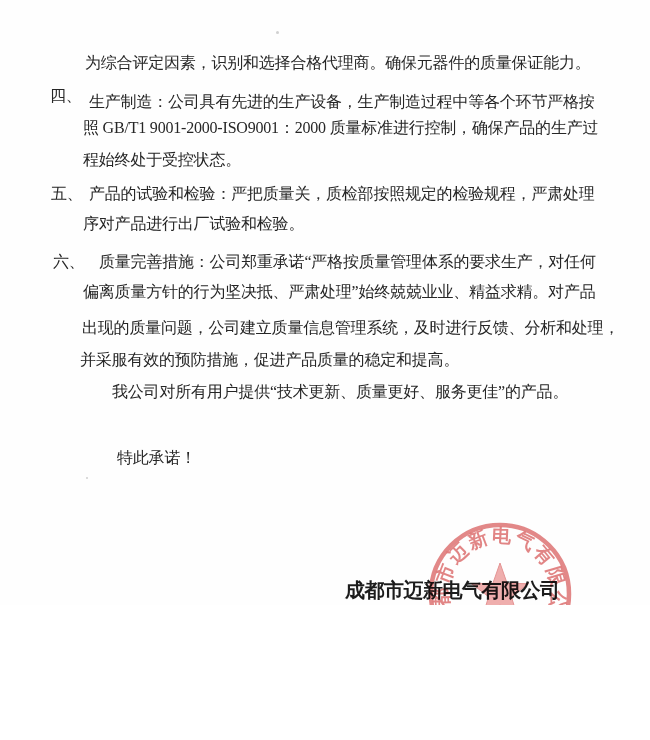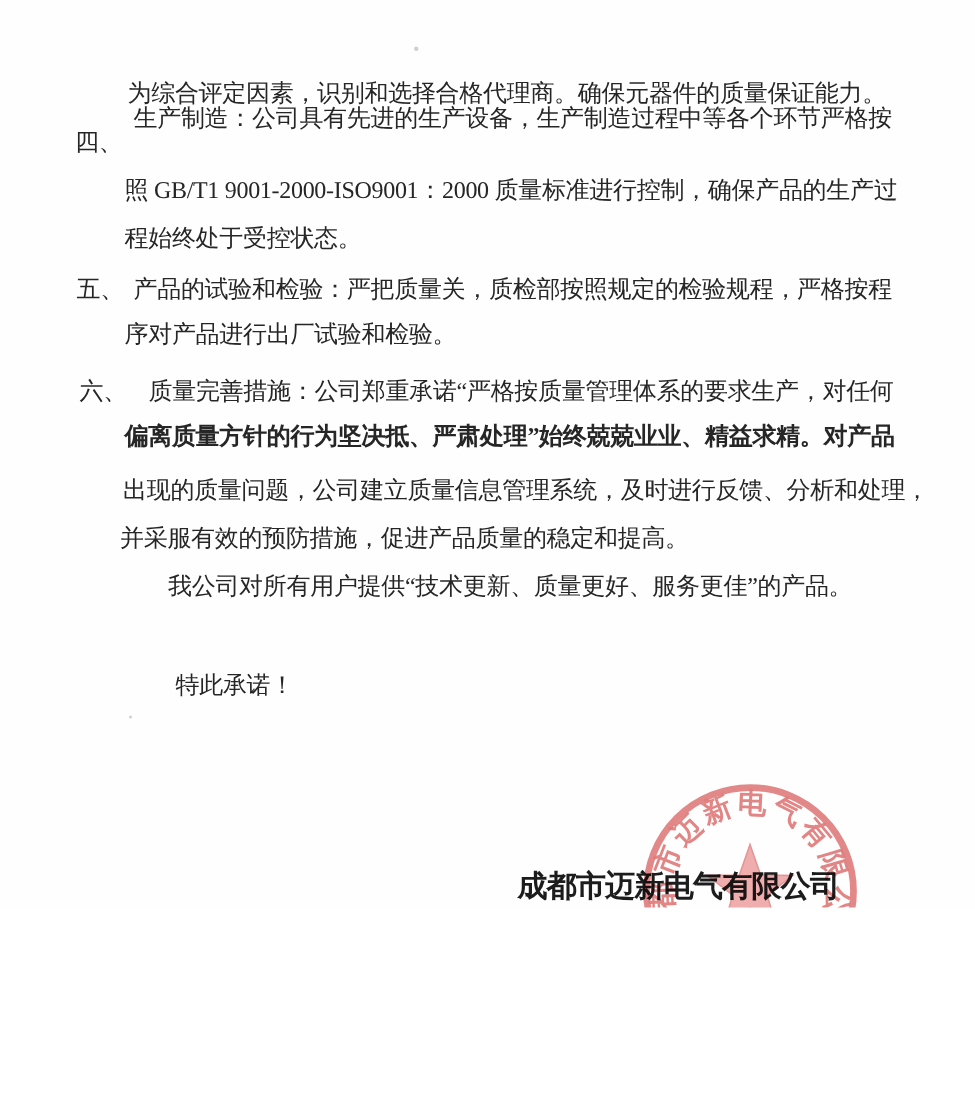--- a/index.html
+++ b/index.html
@@ -57,46 +57,46 @@
     background: #9a9a9a;
     opacity: 0.45;
   }
   .speck-1 { left: 276px; top: 31px; width: 3px; height: 3px; }
   .speck-2 { left: 86px;  top: 477px; width: 2px; height: 2px; }
   .speck-3 { left: 84px;  top: 656px; width: 2px; height: 3px; }
 
   
   .l0  { left: 85px;  top: 53px;  }
   .l1  { left: 50px;  top: 86px;  }
-  .l2  { left: 89px;  top: 70px; text-align: right;  }
+  .l2  { left: 89px;  top: 92px; text-align: right;  }
   .l3  { left: 83px;  top: 118px; }
   .l4  { left: 83px;  top: 150px; }
   .l5  { left: 51px;  top: 184px; }
   .l6  { left: 89px;  top: 184px; }
   .l7  { left: 83px;  top: 214px; }
   .l8  { left: 53px;  top: 252px; }
   .l9  { left: 89px;  top: 252px; margin-left: 10px; }
-  .l10 { left: 83px;  top: 282px; font-weight: bold; }
+  .l10 { left: 83px;  top: 282px; }
   .l11 { left: 82px;  top: 318px; text-align: right; }
   .l12 { left: 80px;  top: 350px; }
   .l13 { left: 112px; top: 382px; text-align: center; }
   .l14 { left: 117px; top: 448px; }
 </style>
 </head>
 <body>
 
 <div class="page">
 
   <div class="line l0">为综合评定因素，识别和选择合格代理商。确保元器件的质量保证能力。</div>
   <div class="line l1">四、</div>
   <div class="line l2">生产制造：公司具有先进的生产设备，生产制造过程中等各个环节严格按</div>
   <div class="line l3">照 GB/T1 9001-2000-ISO9001：2000 质量标准进行控制，确保产品的生产过</div>
   <div class="line l4">程始终处于受控状态。</div>
   <div class="line l5">五、</div>
-  <div class="line l6">产品的试验和检验：严把质量关，质检部按照规定的检验规程，严格按程</div>
+  <div class="line l6">产品的试验和检验：严把质量关，质检部按照规定的检验规程，严肃处理</div>
   <div class="line l7">序对产品进行出厂试验和检验。</div>
   <div class="line l8">六、</div>
   <div class="line l9">质量完善措施：公司郑重承诺“严格按质量管理体系的要求生产，对任何</div>
   <div class="line l10">偏离质量方针的行为坚决抵、严肃处理”始终兢兢业业、精益求精。对产品</div>
   <div class="line l11">出现的质量问题，公司建立质量信息管理系统，及时进行反馈、分析和处理，</div>
   <div class="line l12">并采服有效的预防措施，促进产品质量的稳定和提高。</div>
   <div class="line l13">我公司对所有用户提供“技术更新、质量更好、服务更佳”的产品。</div>
   <div class="line l14">特此承诺！</div>
 
   <div class="signature">成都市迈新电气有限公司</div>

